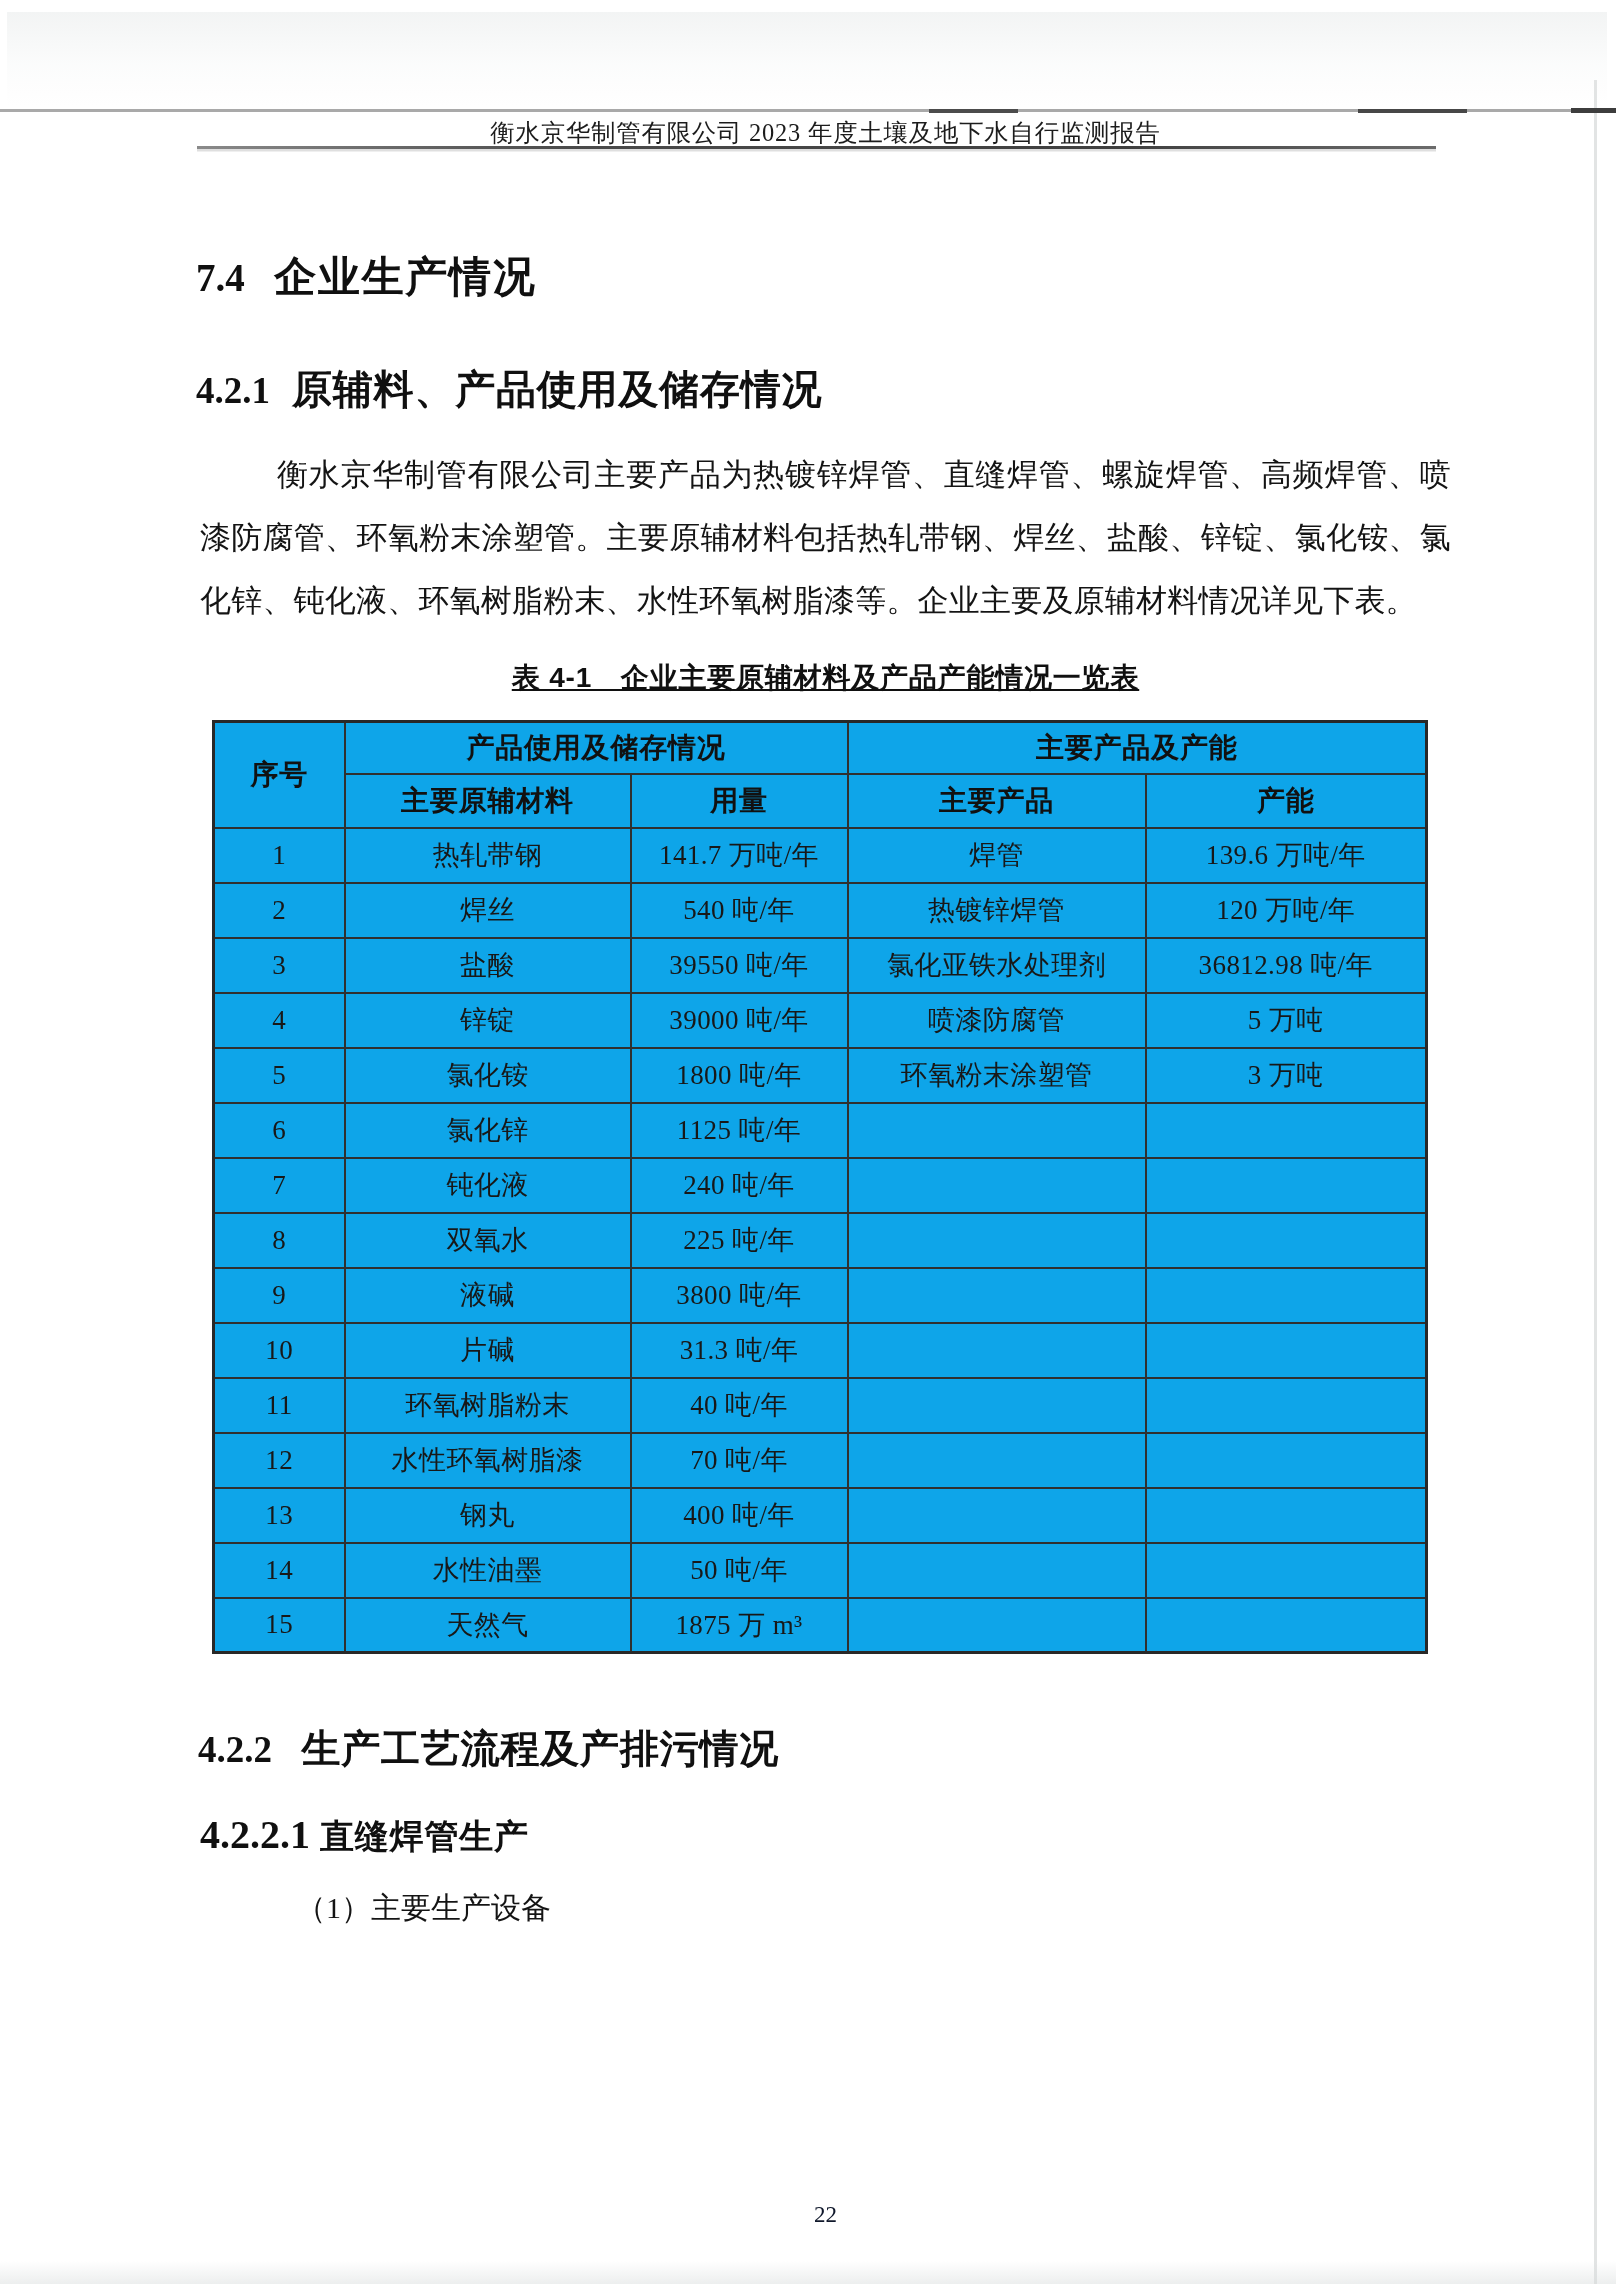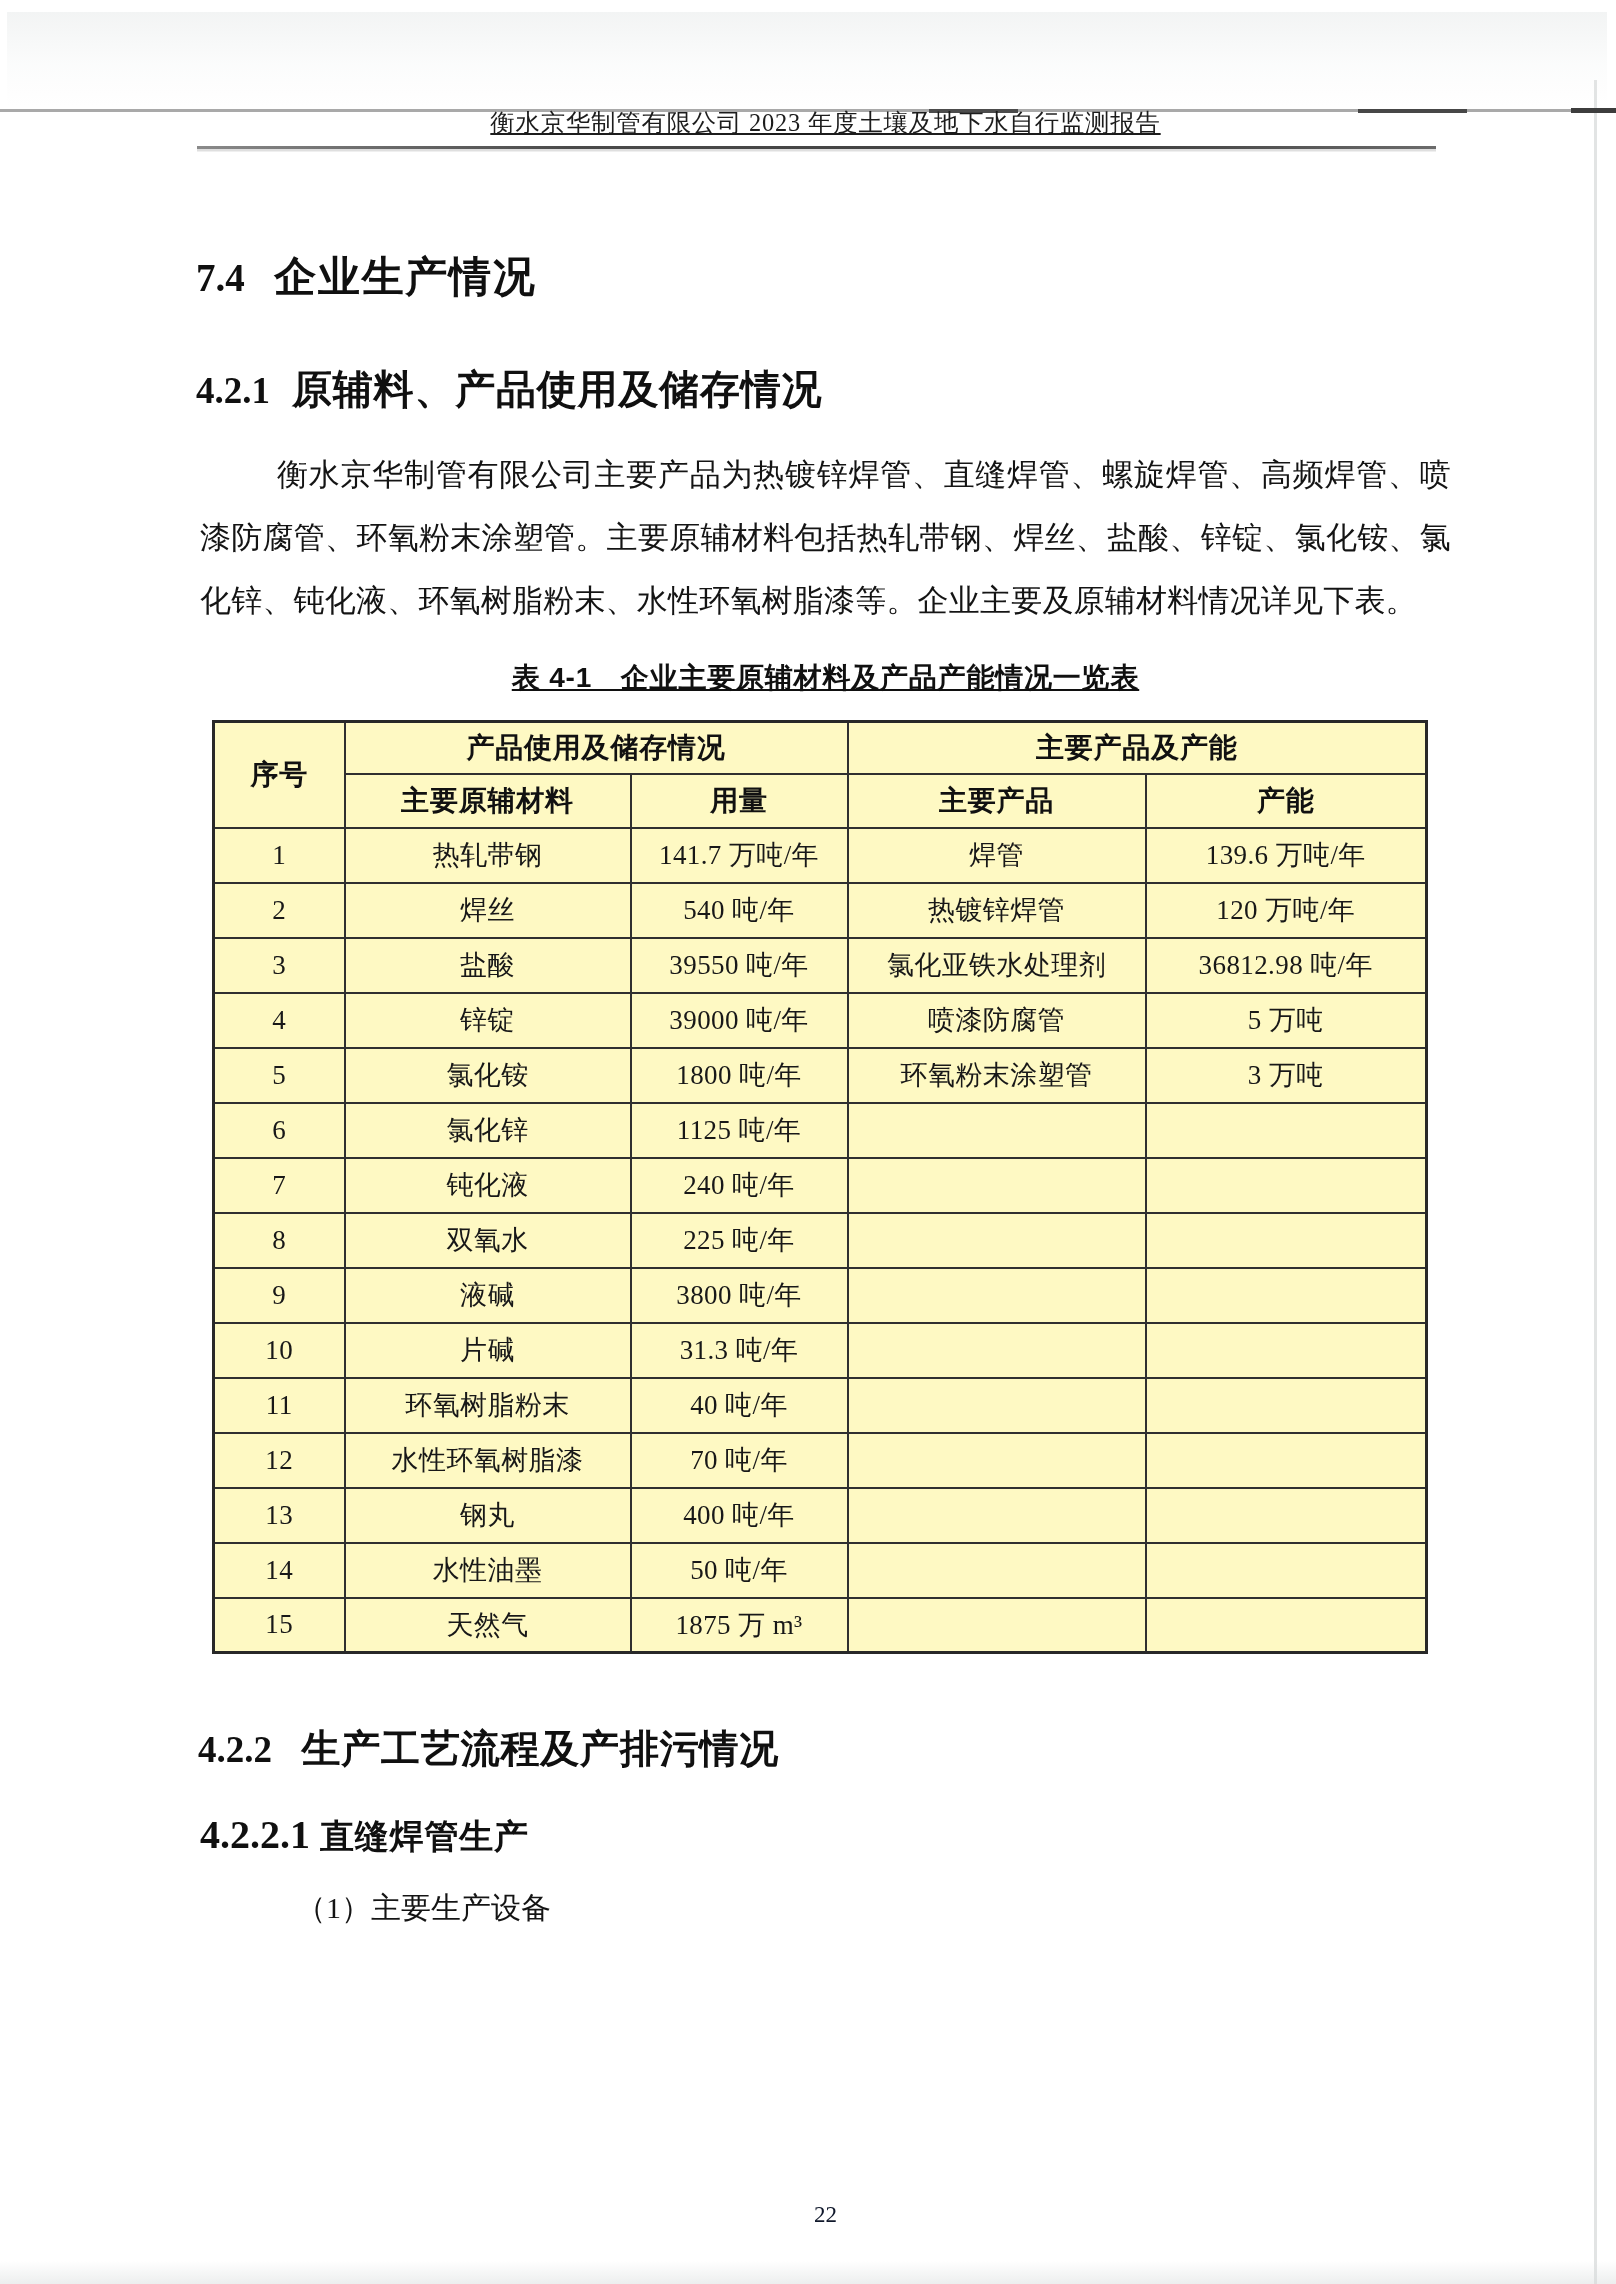--- a/index.html
+++ b/index.html
@@ -19,22 +19,22 @@
   .scan-bottom{left:0;top:2261px;width:1616px;height:23px;
     background:linear-gradient(0deg,rgba(214,218,218,.45),rgba(255,255,255,0));}
 
   
   .header-rule{position:absolute;left:0;top:109px;width:1616px;height:3.4px;background:#a9a9a9;}
   .rule-seg{position:absolute;height:4.2px;background:#4c4c4c;top:109px;}
   .seg-a{left:929px;width:89px;}
   .seg-b{left:1358px;width:109px;background:#474747;}
   .seg-c{left:1571px;width:45px;height:5px;top:108px;background:#3d3d3d;}
   .header-title{
-    position:absolute;left:200px;top:107px;width:1251px;height:29px;
-    text-align:center;font-size:24.4px;letter-spacing:0.8px;color:#1c1c1c;white-space:nowrap;text-decoration:underline;
+    position:absolute;left:200px;top:117px;width:1251px;height:29px;
+    text-align:center;font-size:24.4px;letter-spacing:0.8px;color:#1c1c1c;white-space:nowrap;
   }
   .title-underline{position:absolute;left:197px;top:146px;width:1239px;height:2.5px;
     background:linear-gradient(90deg,#8a8a8a,#4a4a4a 30%,#3f3f3f 75%,#6b6b6b);
     box-shadow:0 2.5px 0 rgba(150,150,150,.30);}
 
   
   .h{position:absolute;white-space:nowrap;font-weight:700;color:#101010;}
   .h .hnum{font-family:"Liberation Serif","DejaVu Serif",serif;}
   .h .htxt{font-family:Liberation Sans, sans-serif;}
   .h-s42{left:196px;top:254px;line-height:45px;}
@@ -60,21 +60,21 @@
     white-space:nowrap;color:#141414;}
 
   
   .caption{
     position:absolute;left:200px;top:659px;width:1251px;text-align:center;
     font-size:28px;font-weight:700;color:#101010;letter-spacing:0.8px;white-space:nowrap;
   }
   table.t{
     position:absolute;left:212px;top:720px;width:1214px;
     border-collapse:collapse;table-layout:fixed;
-    border:3.4px solid #282828;background:#fef9c3;
+    border:3.4px solid #282828;background:#0ea5e9;
   }
   table.t th,table.t td{
     border:2.5px solid #303030;text-align:center;vertical-align:middle;
     padding:0 3.4px;overflow:hidden;
   }
   table.t thead tr.hr1{height:52px;}
   table.t thead tr.hr2{height:54px;}
   table.t tbody tr{height:55px;}
   table.t th{
     font-family:"Liberation Sans","DejaVu Sans",sans-serif;

